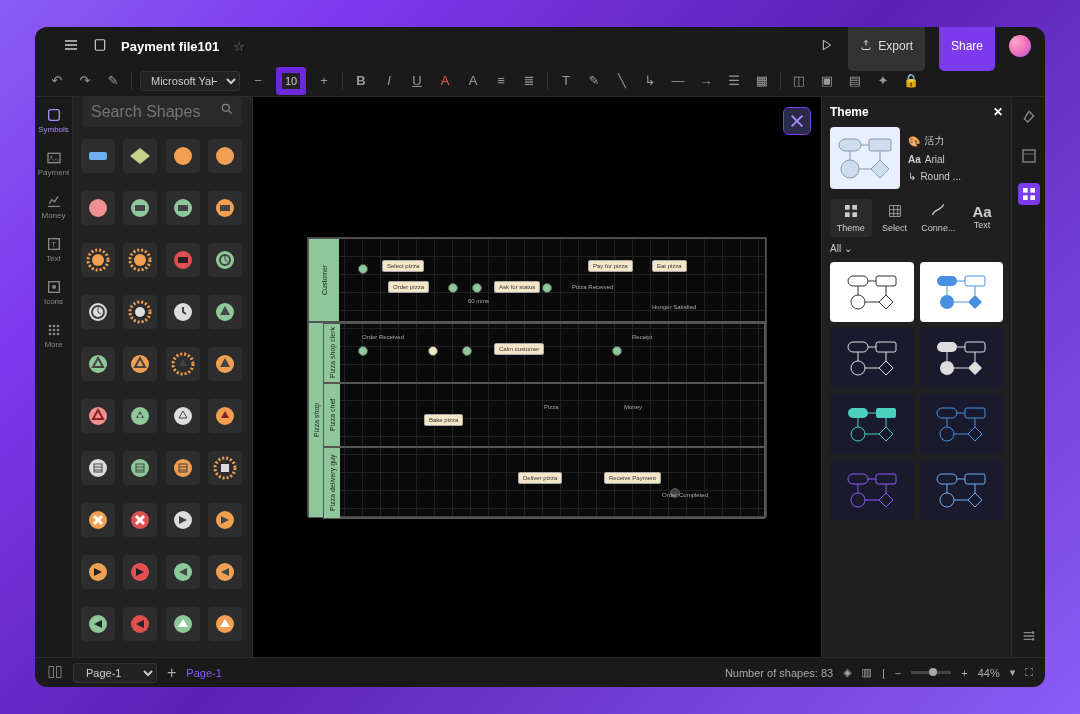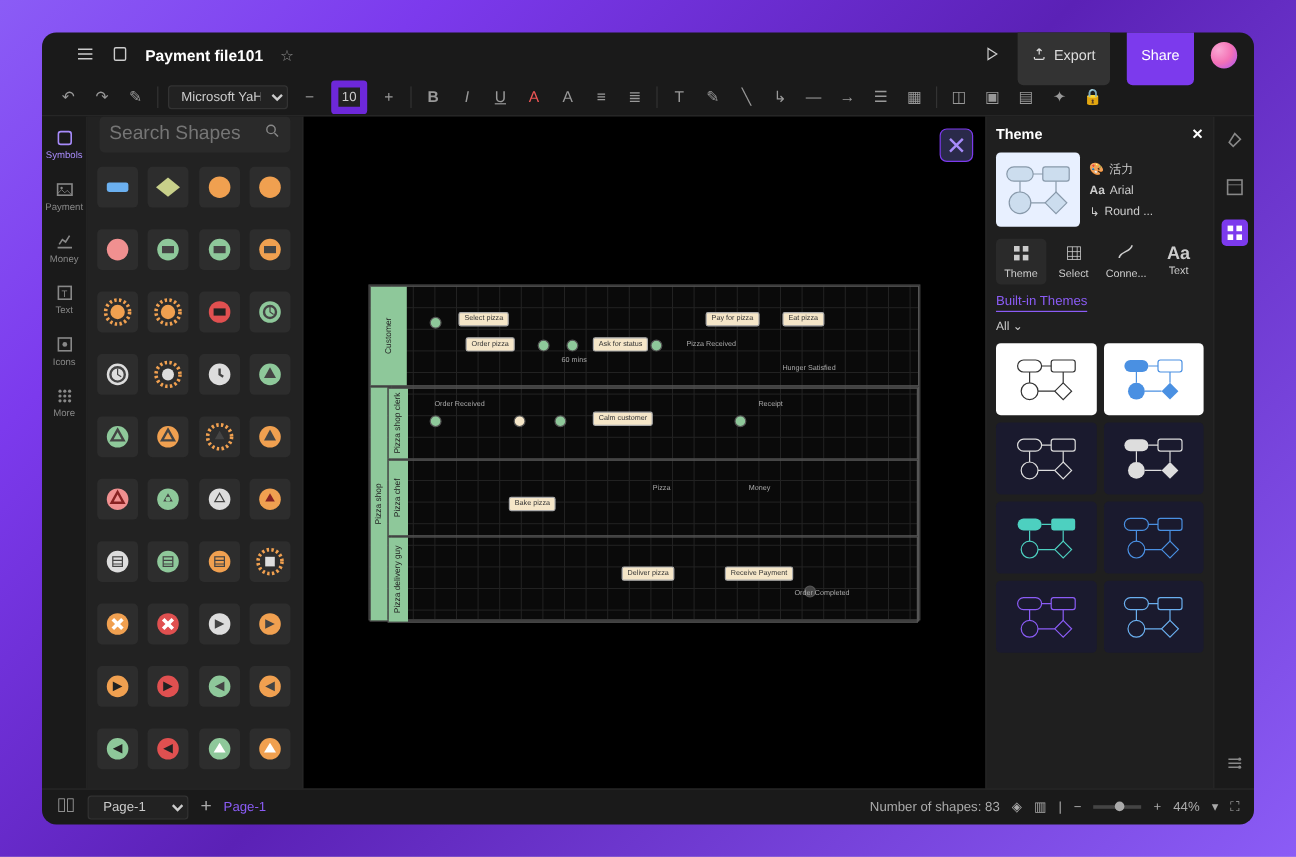--- a/index.html
+++ b/index.html
@@ -593,21 +593,20 @@
           <svg viewBox="0 0 24 24">
               <path d="M4 18c0-8 16-8 16-16" stroke="currentColor" fill="none" stroke-width="2"></path>
             </svg>
           <div>Conne...</div>
         </div>
         <div class="rtab">
           <div style="font-size:15px;font-weight:bold">Aa</div>
           <div>Text</div>
         </div>
       </div>
-      <div><span class="section-label">Built-in Themes</span></div>
       <div class="filter"><span>All</span> <span>⌄</span></div>
       <div class="themes-grid">
         <div class="theme-card tc-light">
             <svg width="60" height="40">
               <rect x="6" y="4" width="20" height="10" rx="5" fill="none" stroke="#333"></rect>
               <rect x="34" y="4" width="20" height="10" rx="2" fill="none" stroke="#333"></rect>
               <circle cx="16" cy="30" r="7" fill="none" stroke="#333"></circle>
               <polygon points="44,23 51,30 44,37 37,30" fill="none" stroke="#333"></polygon>
               <path d="M26 9h8M16 14v9M44 14v9M23 30h14" stroke="#333"></path>
             </svg>

